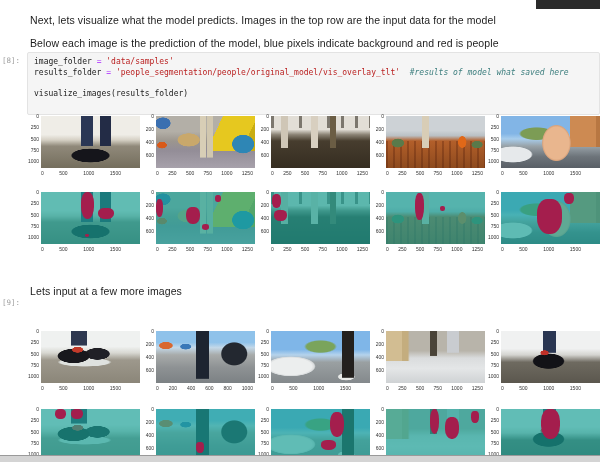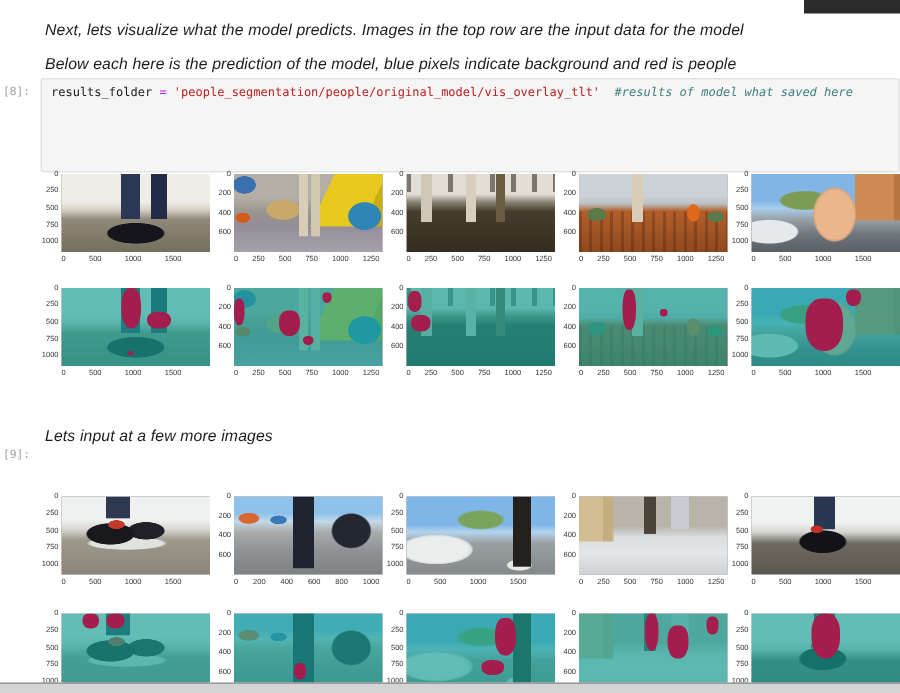--- a/index.html
+++ b/index.html
@@ -1,21 +1,21 @@
 <!DOCTYPE html>
 <html><head>
 <meta charset="utf-8">
 <style>
   html,body{margin:0;padding:0;}
   body{width:600px;height:462px;overflow:hidden;background:#ffffff;
        font-family:"Liberation Sans",sans-serif;position:relative;}
   .notebook{position:absolute;inset:0;background:#fff;}
 
   
-  .md{position:absolute;left:30px;font-size:10.5px;color:#1c1c1c;letter-spacing:.1px;font-style:italic;}
+  .md{position:absolute;left:30px;font-size:10.5px;color:#1c1c1c;letter-spacing:.1px;}
   #md1{top:3px;}
   #md2{top:26px;}
   #md3{top:274px;}
 
   
   .cellbox{position:absolute;left:27px;right:0;background:#f5f5f5;border:1px solid #e3e3e3;
            border-radius:2px;padding:4px 6px;box-sizing:border-box;}
   #cell8{top:52px;height:63px;}
   #cell9{top:294px;height:33px;}
   .prompt{position:absolute;left:2px;width:23px;font-family:"DejaVu Sans Mono",monospace;
@@ -145,26 +145,28 @@
   .topright-dark{position:absolute;top:0;right:0;width:64px;height:9px;background:#2b2b2b;}
   .bottom-bar{position:absolute;left:0;right:0;bottom:0;height:6px;background:#d4d4d4;
               border-top:1px solid #9a9a9a;}
 </style>
 </head>
 <body>
 
 <div class="notebook">
 
   <p class="md" id="md1">Next, lets visualize what the model predicts. Images in the top row are the input data for the model</p>
-  <p class="md" id="md2">Below each here is the prediction of the model, blue pixels indicate background and red is people</p>
+  <p class="md" id="md2">Below each image is the prediction of the model, blue pixels indicate background and red is people</p>
 
   <div class="prompt" id="prompt8">[8]:</div>
   <div class="cellbox" id="cell8">
+      <div class="code-line"><span class="tok-n">image_folder </span><span class="tok-o">= </span><span class="tok-s">'data/samples'</span></div>
       <div class="code-line"><span class="tok-n">results_folder </span><span class="tok-o">= </span><span class="tok-s">'people_segmentation/people/original_model/vis_overlay_tlt'</span><span class="tok-n">  </span><span class="tok-c">#results of model what saved here</span></div>
       <div class="code-line"><span class="tok-n"> </span></div>
+      <div class="code-line"><span class="tok-n">visualize_images(results_folder)</span></div>
     </div>
 
   <div class="figrow" id="fig0">
       <div class="subplot sc-office-feet">
         <div class="yticks y5">
           <span>0</span>
           <span>250</span>
           <span>500</span>
           <span>750</span>
           <span>1000</span>

